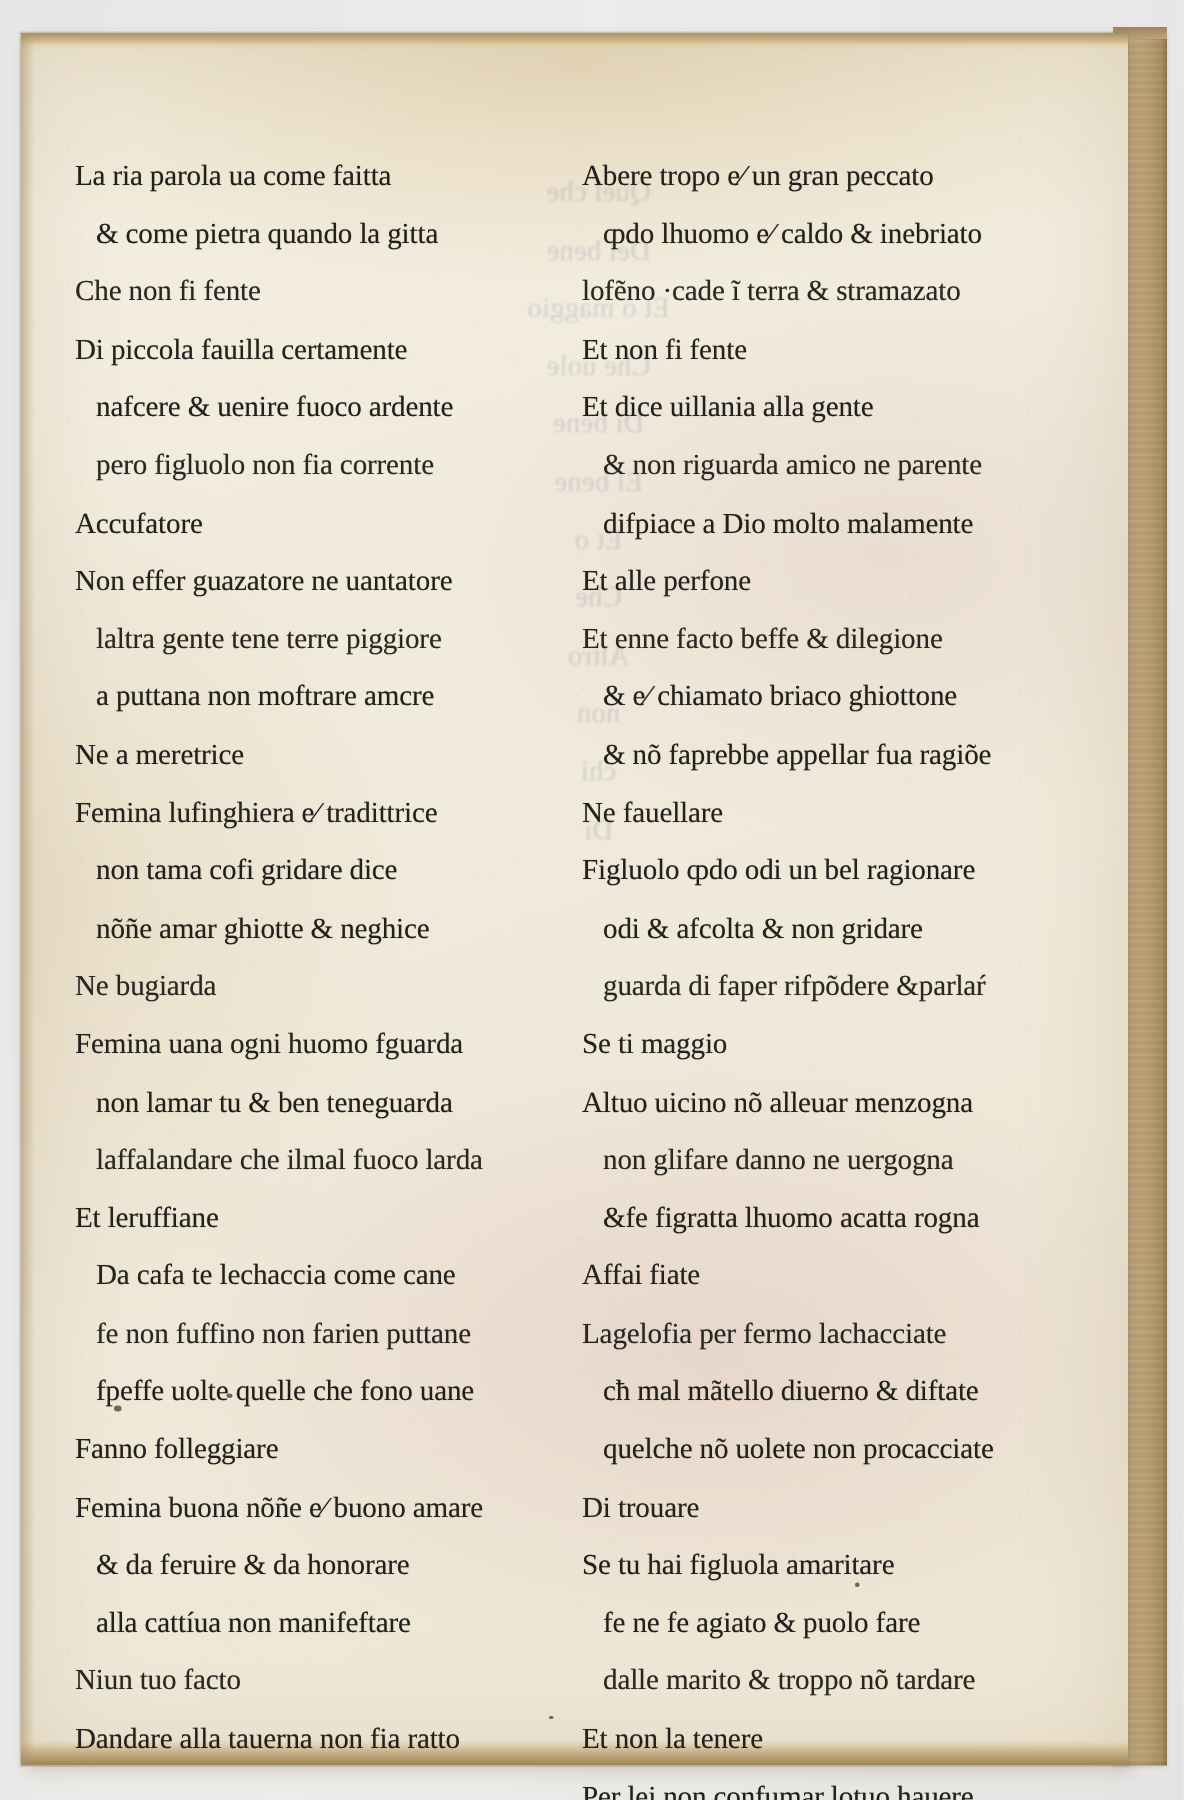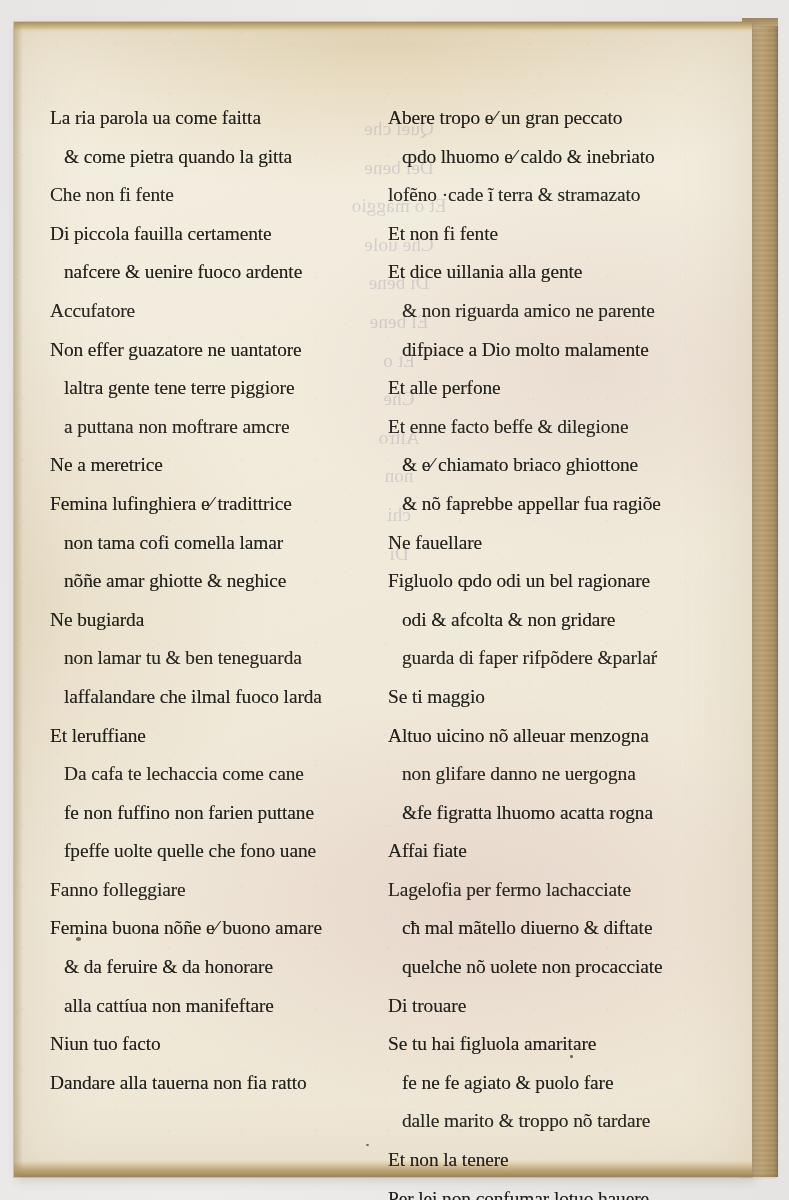--- a/index.html
+++ b/index.html
@@ -157,29 +157,31 @@
 
   <div class="textblock">
     <div class="cols">
 
       <div class="col left">
         <div class="line lead">La ria parola ua come faitta</div>
         <div class="line ind">&amp; come pietra quando la gitta</div>
         <div class="line ctr">Che non fi fente</div>
         <div class="line lead">Di piccola fauilla certamente</div>
         <div class="line ind">nafcere &amp; uenire fuoco ardente</div>
+        <div class="line ind">pero figluolo non fia corrente</div>
         <div class="line ctr">Accufatore</div>
         <div class="line lead">Non effer guazatore ne uantatore</div>
         <div class="line ind">laltra gente tene terre piggiore</div>
         <div class="line ind">a puttana  non moftrare amcre</div>
         <div class="line ctr">Ne a meretrice</div>
         <div class="line lead">Femina lufinghiera e⁄ tradittrice</div>
-        <div class="line ind">non tama cofi comella lamar</div>
+        <div class="line ind">non tama cofi gridare dice</div>
         <div class="line ind">nõñe amar ghiotte &amp; neghice</div>
         <div class="line ctr">Ne  bugiarda</div>
+        <div class="line lead">Femina uana  ogni huomo fguarda</div>
         <div class="line ind">non lamar tu &amp; ben teneguarda</div>
         <div class="line ind">laffalandare che ilmal fuoco larda</div>
         <div class="line ctr">Et leruffiane</div>
         <div class="line ind">Da cafa te lechaccia come cane</div>
         <div class="line ind">fe non fuffino non farien puttane</div>
         <div class="line ind">fpeffe uolte quelle che fono uane</div>
         <div class="line ctr">Fanno folleggiare</div>
         <div class="line lead">Femina buona nõñe e⁄ buono amare</div>
         <div class="line ind">&amp; da feruire &amp;  da honorare</div>
         <div class="line ind">alla cattíua non manifeftare</div>

